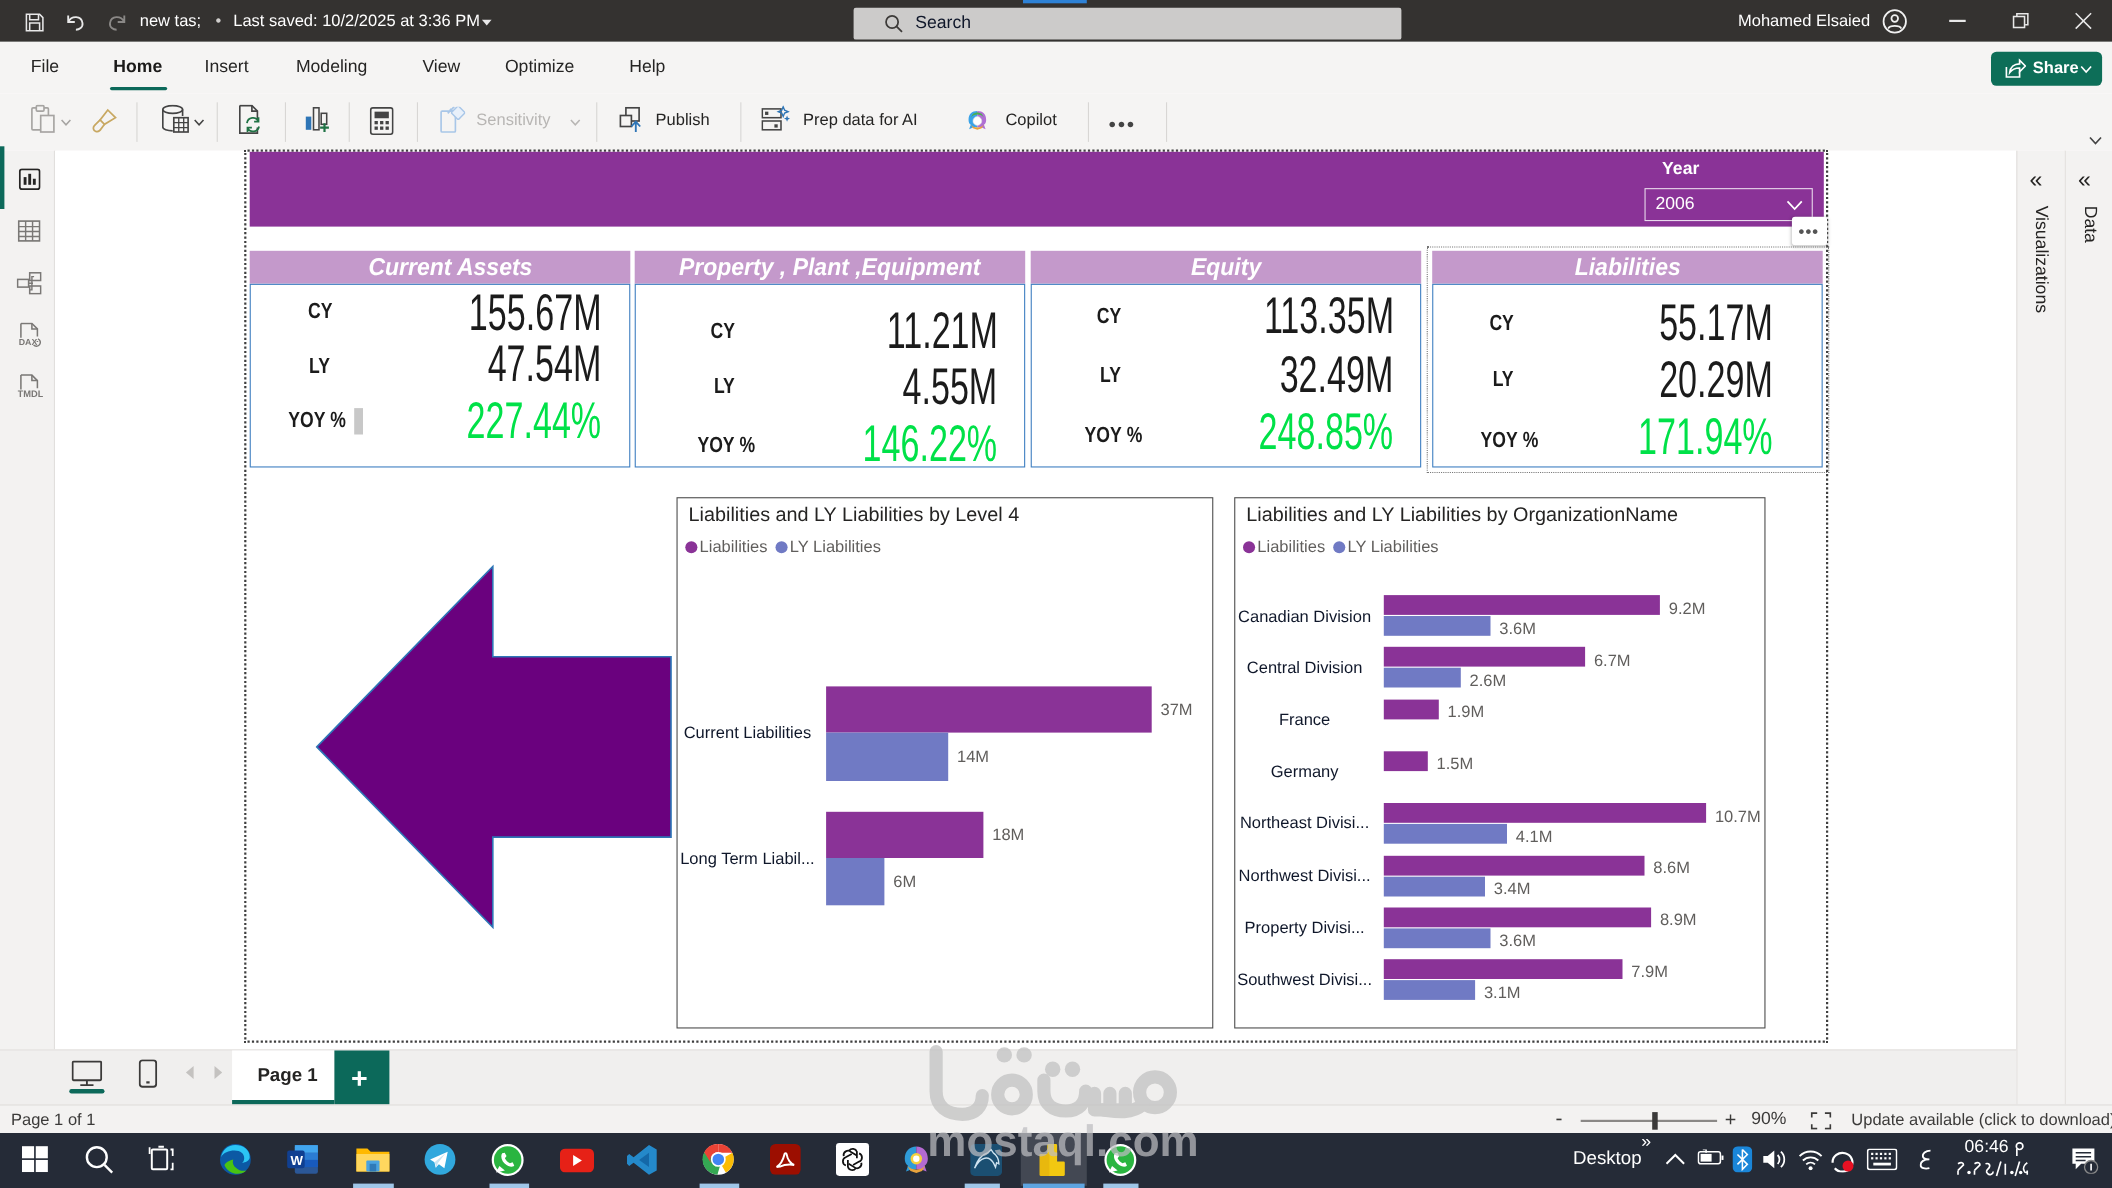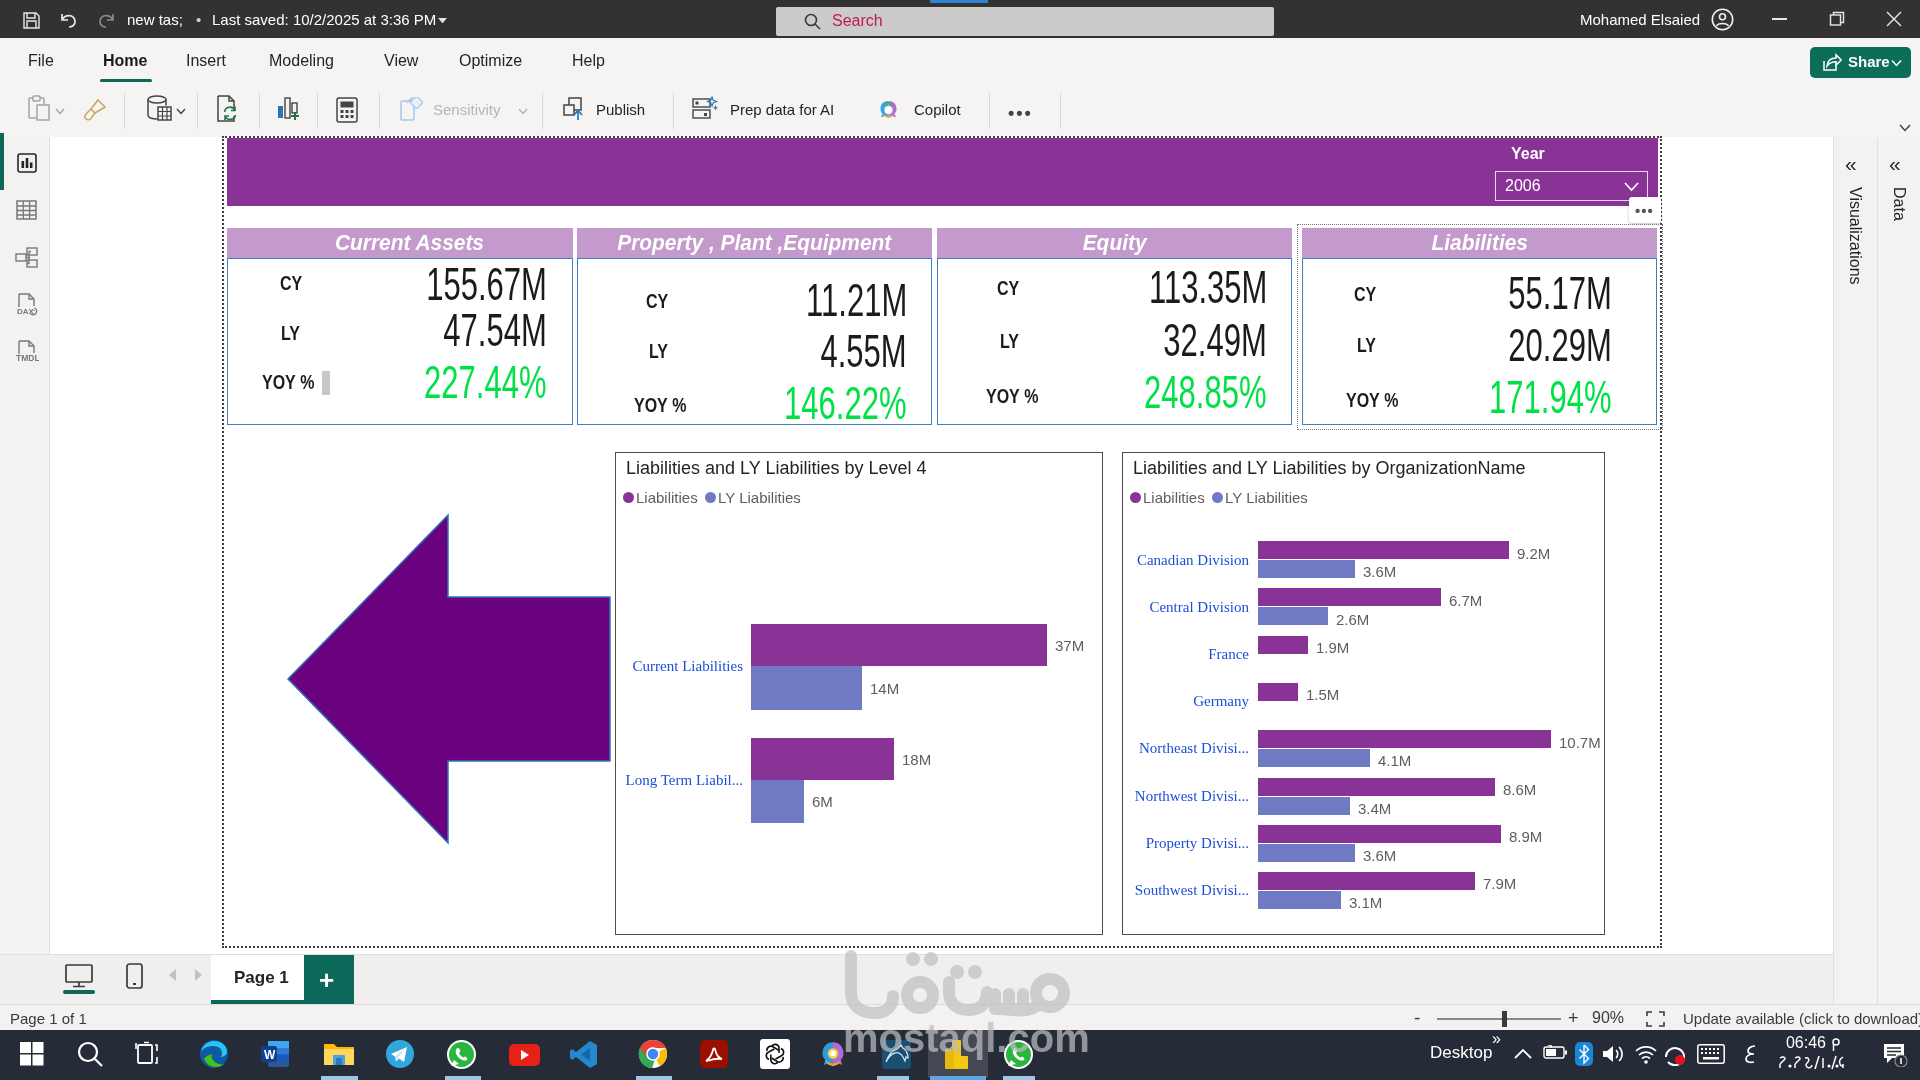--- a/index.html
+++ b/index.html
@@ -46,21 +46,21 @@
 .kpilabel .cx { transform:scaleX(0.8); transform-origin:left center; }
 .kpival { position:absolute; z-index:8; font-size:47px; color:#1b1b1b; text-align:right; }
 .kpival .cx { transform:scaleX(0.66); transform-origin:right center; }
 .kpival.green { color:#00E148; }
 
 
 .chartbox { position:absolute; background:#fff; border:1px solid #4d4d4d; z-index:6; }
 .ctitle { position:absolute; font-size:18px; color:#252423; white-space:nowrap; }
 .cdot { position:absolute; width:11px; height:11px; border-radius:50%; }
 .clegend { position:absolute; font-size:15px; color:#605e5c; }
-.ccat { position:absolute; font-size:15px; color:#1d4ed8; text-align:right; white-space:nowrap;font-family:Liberation Serif, serif; }
+.ccat { position:absolute; font-size:15px; color:#0f172a; text-align:center; white-space:nowrap; }
 .cbar { position:absolute; }
 .cval { position:absolute; font-size:15px; color:#605e5c; }
 </style>
 </head>
 <body>
 
 <div id="titlebar">
 
   <svg class="abs" style="left:22px;top:11px" width="19" height="19" viewBox="0 0 19 19">
     <path d="M2 2 h12 l3 3 v12 h-15 z M5 2 v5 h8 v-5 M5 17 v-7 h9 v7" fill="none" stroke="#e8e8e8" stroke-width="1.4"></path>
@@ -80,21 +80,21 @@
       <path d="M1 1 L6 7 L11 1 z" fill="#e8e8e8"></path>
     </svg>
 
   <div class="abs" style="left:930px;top:0;width:58px;height:3px;background:#2e82d6"></div>
 
   <div class="abs" style="left:776px;top:7px;width:498px;height:29px;background:#cccbca;border-radius:2px;">
     <svg class="abs" style="left:27px;top:5px" width="18" height="18" viewBox="0 0 18 18">
       <circle cx="8" cy="8" r="5.5" fill="none" stroke="#3d3b39" stroke-width="1.6"></circle>
       <line x1="12" y1="12" x2="17" y2="17" stroke="#3d3b39" stroke-width="1.6"></line>
     </svg>
-    <div class="abs" style="left:56px;top:5px;font-size:16px;color:#be185d;">Search</div>
+    <div class="abs" style="left:56px;top:5px;font-size:16px;color:#0f172a;">Search</div>
   </div>
 
   <div class="txt" style="left:1580px;">Mohamed Elsaied</div>
   <svg class="abs" style="left:1711px;top:8px" width="23" height="23" viewBox="0 0 23 23">
     <circle cx="11.5" cy="11.5" r="10.2" fill="none" stroke="#f0f0f0" stroke-width="1.6"></circle>
     <circle cx="11.5" cy="8.8" r="3" fill="none" stroke="#f0f0f0" stroke-width="1.6"></circle>
     <path d="M5.5 18 c1.5 -3.4 10.5 -3.4 12 0" fill="none" stroke="#f0f0f0" stroke-width="1.6"></path>
   </svg>
 
   <div class="abs" style="left:1772px;top:18px;width:15px;height:1.6px;background:#e8e8e8"></div>

